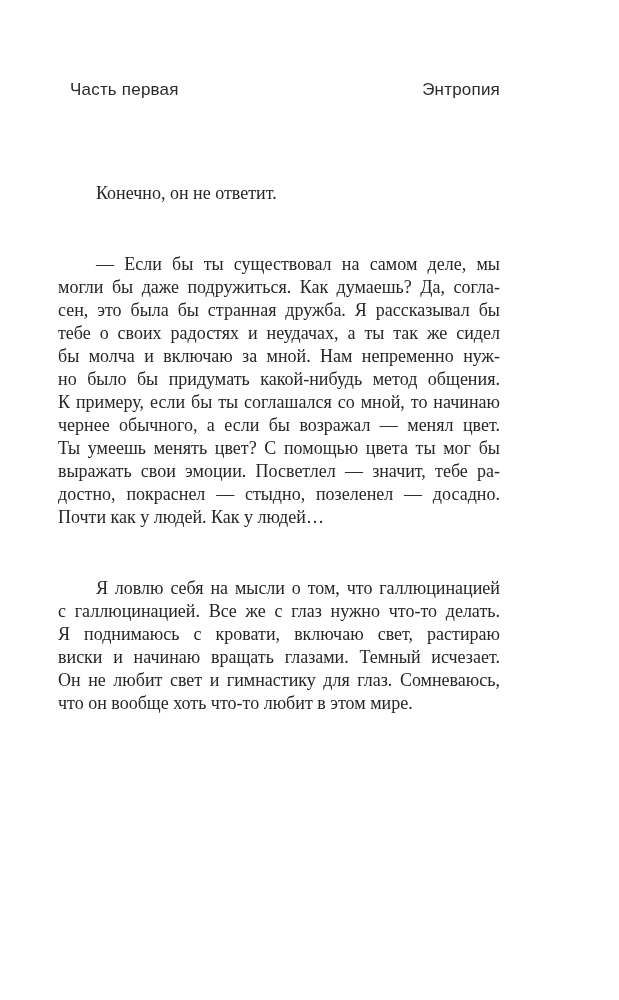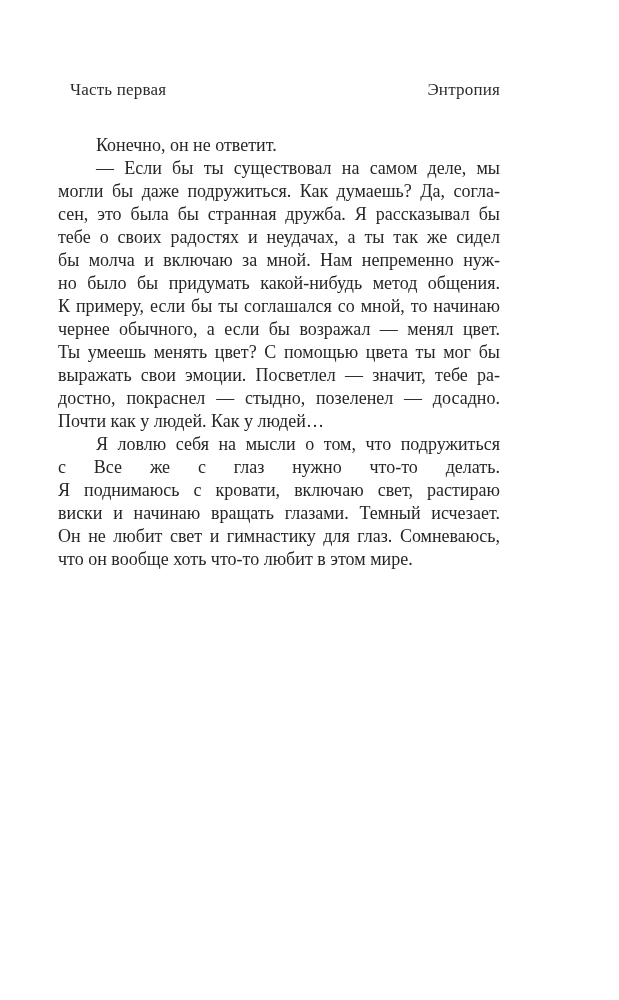--- a/index.html
+++ b/index.html
@@ -14,21 +14,21 @@
     background: #ffffff;
     overflow: hidden;
   }
   .running-head {
     position: absolute;
     left: 70px;
     top: 80px;
     width: 430px;
     display: flex;
     justify-content: space-between;
-    font-family: Liberation Serif, serif;
+    font-family: Liberation Sans, sans-serif;
     font-size: 17px;
     line-height: 20px;
     color: #2b2b2b;
     letter-spacing: 0.2px;
   }
   .text-column {
     position: absolute;
     left: 58px;
     top: 134px;
     width: 442px;
@@ -44,20 +44,21 @@
   .line.j {
     display: flex;
     justify-content: space-between;
   }
   .line.j .w {
     white-space: pre;
     flex-shrink: 0;
   }
   .line.indent {
     padding-left: 38px;
+    margin-top: 48px;
   }
 </style>
 </head>
 <body>
 
 <div class="page">
   <div class="running-head">
     <span>Часть первая</span>
     <span>Энтропия</span>
   </div>
@@ -185,24 +186,25 @@
       <div class="line">Почти как у людей. Как у людей…</div>
       <div class="line j indent">
         <span class="w">Я </span>
         <span class="w">ловлю </span>
         <span class="w">себя </span>
         <span class="w">на </span>
         <span class="w">мысли </span>
         <span class="w">о </span>
         <span class="w">том, </span>
         <span class="w">что </span>
-        <span class="w">подружиться</span>
+        <span class="w">галлюцинацией</span>
       </div>
       <div class="line j">
         <span class="w">с </span>
+        <span class="w">галлюцинацией. </span>
         <span class="w">Все </span>
         <span class="w">же </span>
         <span class="w">с </span>
         <span class="w">глаз </span>
         <span class="w">нужно </span>
         <span class="w">что-то </span>
         <span class="w">делать.</span>
       </div>
       <div class="line j">
         <span class="w">Я </span>

